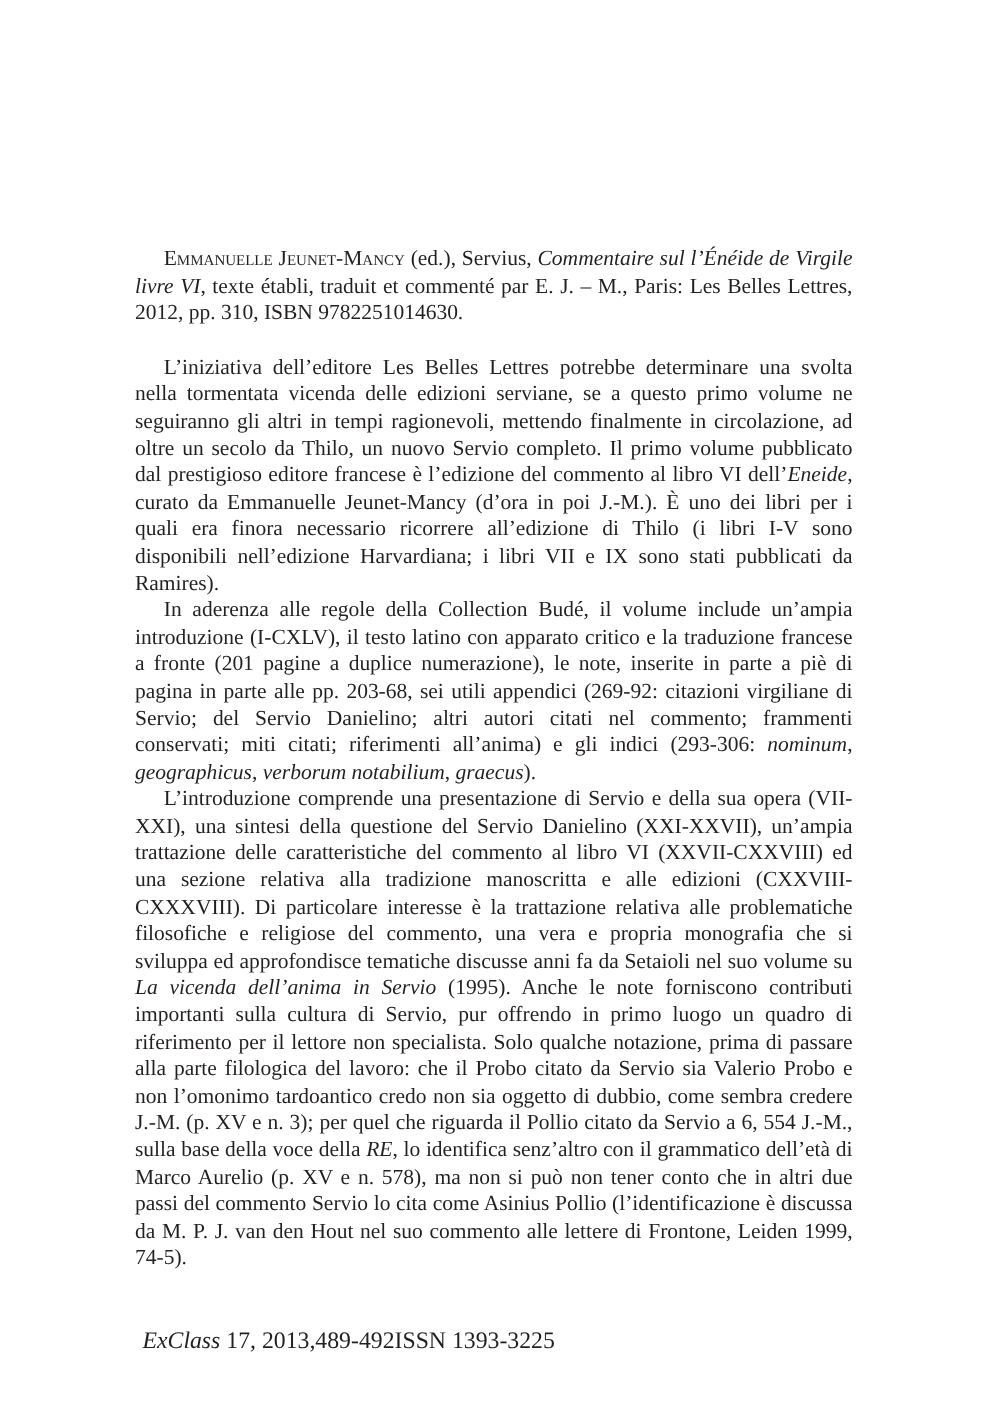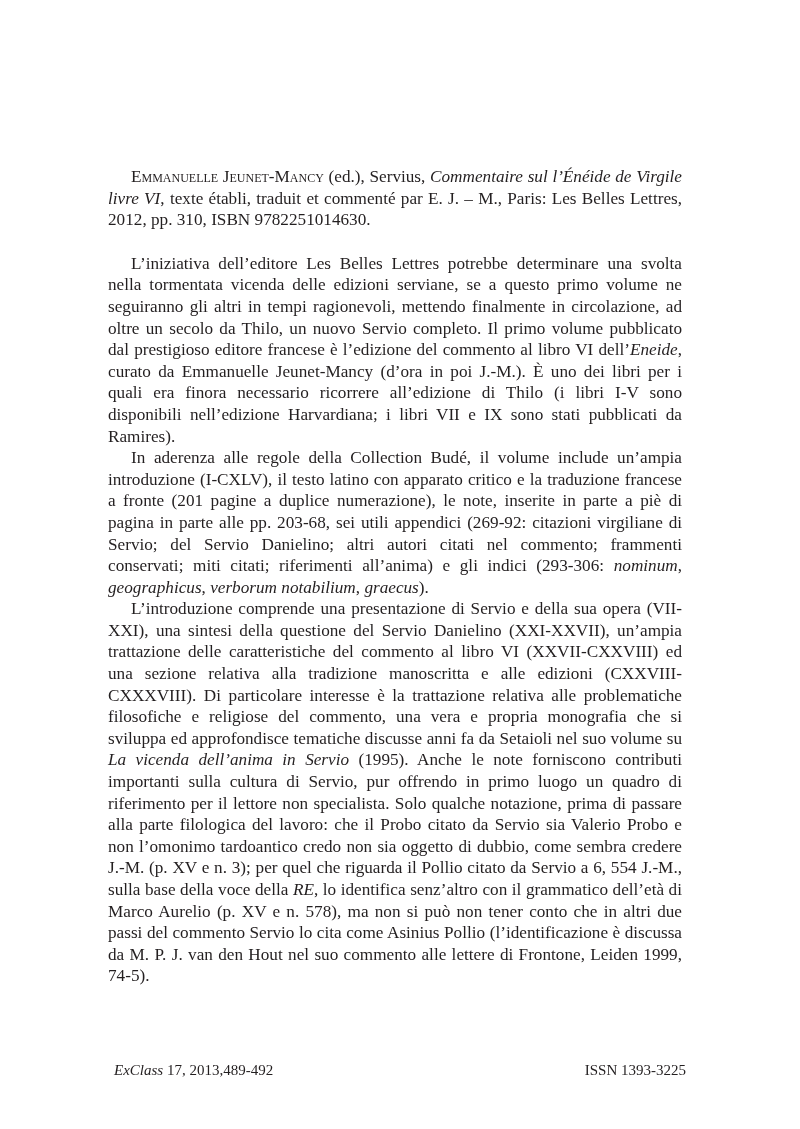--- a/index.html
+++ b/index.html
@@ -11,21 +11,21 @@
     width: 800px;
     height: 1129px;
     position: relative;
     overflow: hidden;
     font-family: "Liberation Serif", "DejaVu Serif", serif;
     color: #231f20;
   }
   .page {
     position: absolute;
     left: 108px;
-    top: 166px;
+    top: 196px;
     width: 574px;
   }
   .para {
     font-size: 17.2px;
     line-height: 21.6px;
     text-align: justify;
     text-indent: 23px;
     margin: 0;
     hyphens: none;
   }
@@ -34,23 +34,23 @@
   }
   .sc {
     font-variant: small-caps;
   }
   i { font-style: italic; }
   .footer {
     position: absolute;
     top: 1062px;
     left: 114px;
     width: 572px;
-    font-size: 15px;
+    font-size: 19px;
     display: flex;
-    justify-content: space-between;
+    justify-content: flex-start;
     color: #231f20;
   }
 </style>
 </head>
 <body>
 
 <div class="page">
 
   <p class="para citation"><span class="sc">Emmanuelle Jeunet-Mancy</span><span> (ed.), Servius, </span><i>Commentaire sul l’Énéide de Virgile livre VI</i><span>, texte établi, traduit et commenté par E. J. – M., Paris: Les Belles Lettres, 2012, pp. 310, ISBN 9782251014630.</span></p>
 

